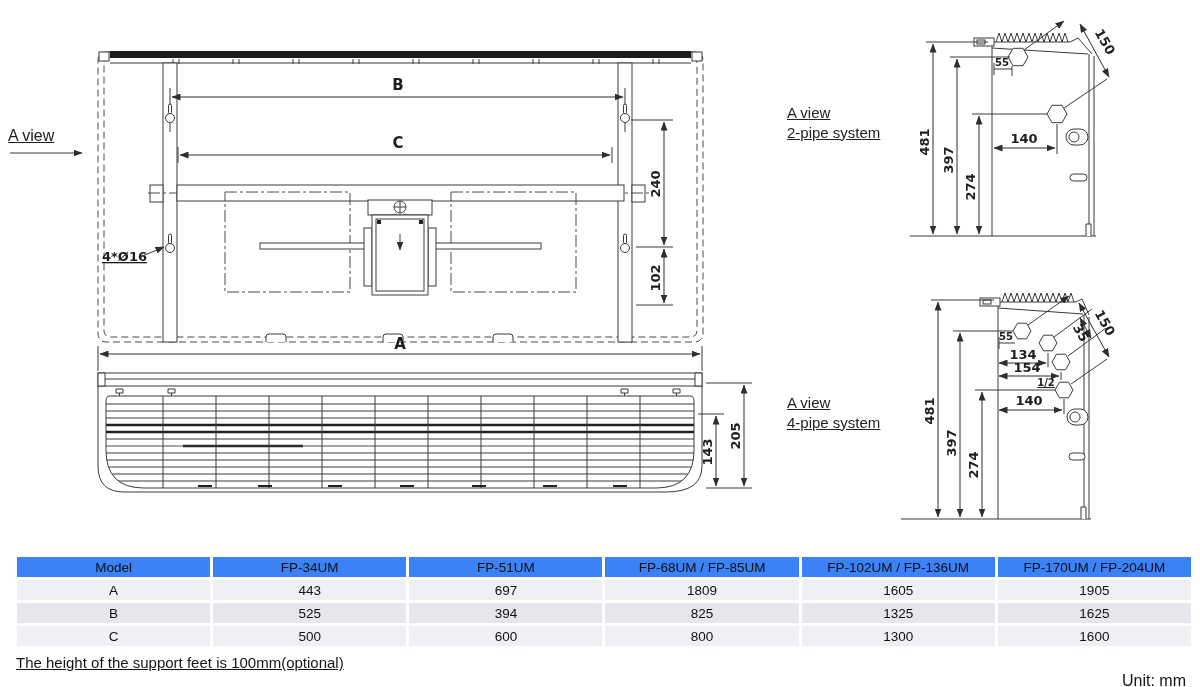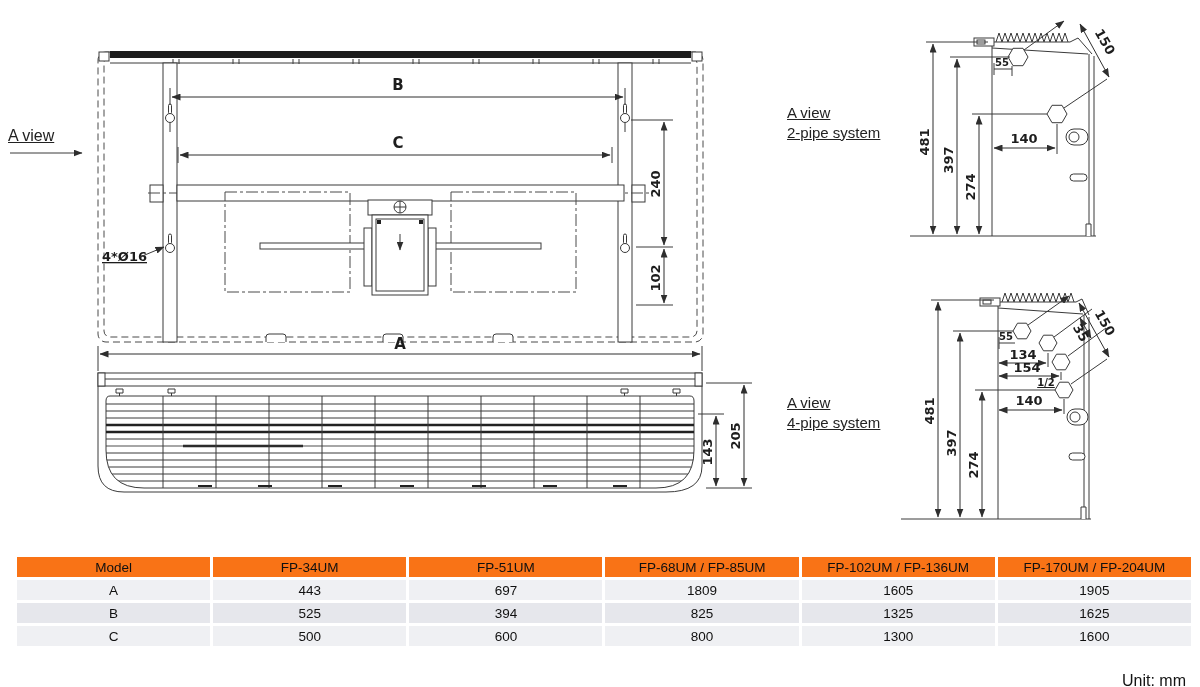--- a/index.html
+++ b/index.html
@@ -14,21 +14,21 @@
   .dim{fill:none;stroke:#2e2e2e;stroke-width:1;marker-start:url(#aS);marker-end:url(#aE);}
   .dtxt{font:bold 13px "DejaVu Sans",sans-serif;fill:#1d1d1d;}
   .dbig{font:bold 15px "DejaVu Sans",sans-serif;fill:#1d1d1d;}
   .dsm{font:bold 10px "DejaVu Sans",sans-serif;fill:#1d1d1d;}
   .viewlabel{font-size:16px;color:#222;}
   .sideviewlabel{font-size:15px;line-height:1.3;color:#222;}
   table.dims{position:absolute;left:14px;top:554px;width:1180px;table-layout:fixed;
              border-collapse:separate;border-spacing:3px;background:#fff;}
   table.dims th,table.dims td{height:18px;padding:1px 0;text-align:center;vertical-align:middle;
              font-size:13.5px;font-weight:normal;color:#101010;}
-  table.dims th{background:#f97316;margin-top:39px;}
+  table.dims th{background:#3b82f6;margin-top:39px;}
   table.dims tr.r-light td{background:#eff0f3;}
   table.dims tr.r-dark td{background:#e6e7ec;}
   .footnote{font-size:15px;color:#141414;}
 </style>
 </head>
 <body>
 
 <div class="canvas">
 
   <svg width="0" height="0" style="position:absolute">
@@ -369,15 +369,16 @@
       <td>C</td>
       <td>500</td>
       <td>600</td>
       <td>800</td>
       <td>1300</td>
       <td>1600</td>
     </tr>
   </tbody>
     </table>
 
+  <div class="abs footnote" style="left:16px;top:654px">The height of the support feet is 100mm(optional)</div>
   <div class="abs footnote" style="right:14px;top:672px;font-size:16px">Unit: mm</div>
 
 </div>
 
 </body></html>

